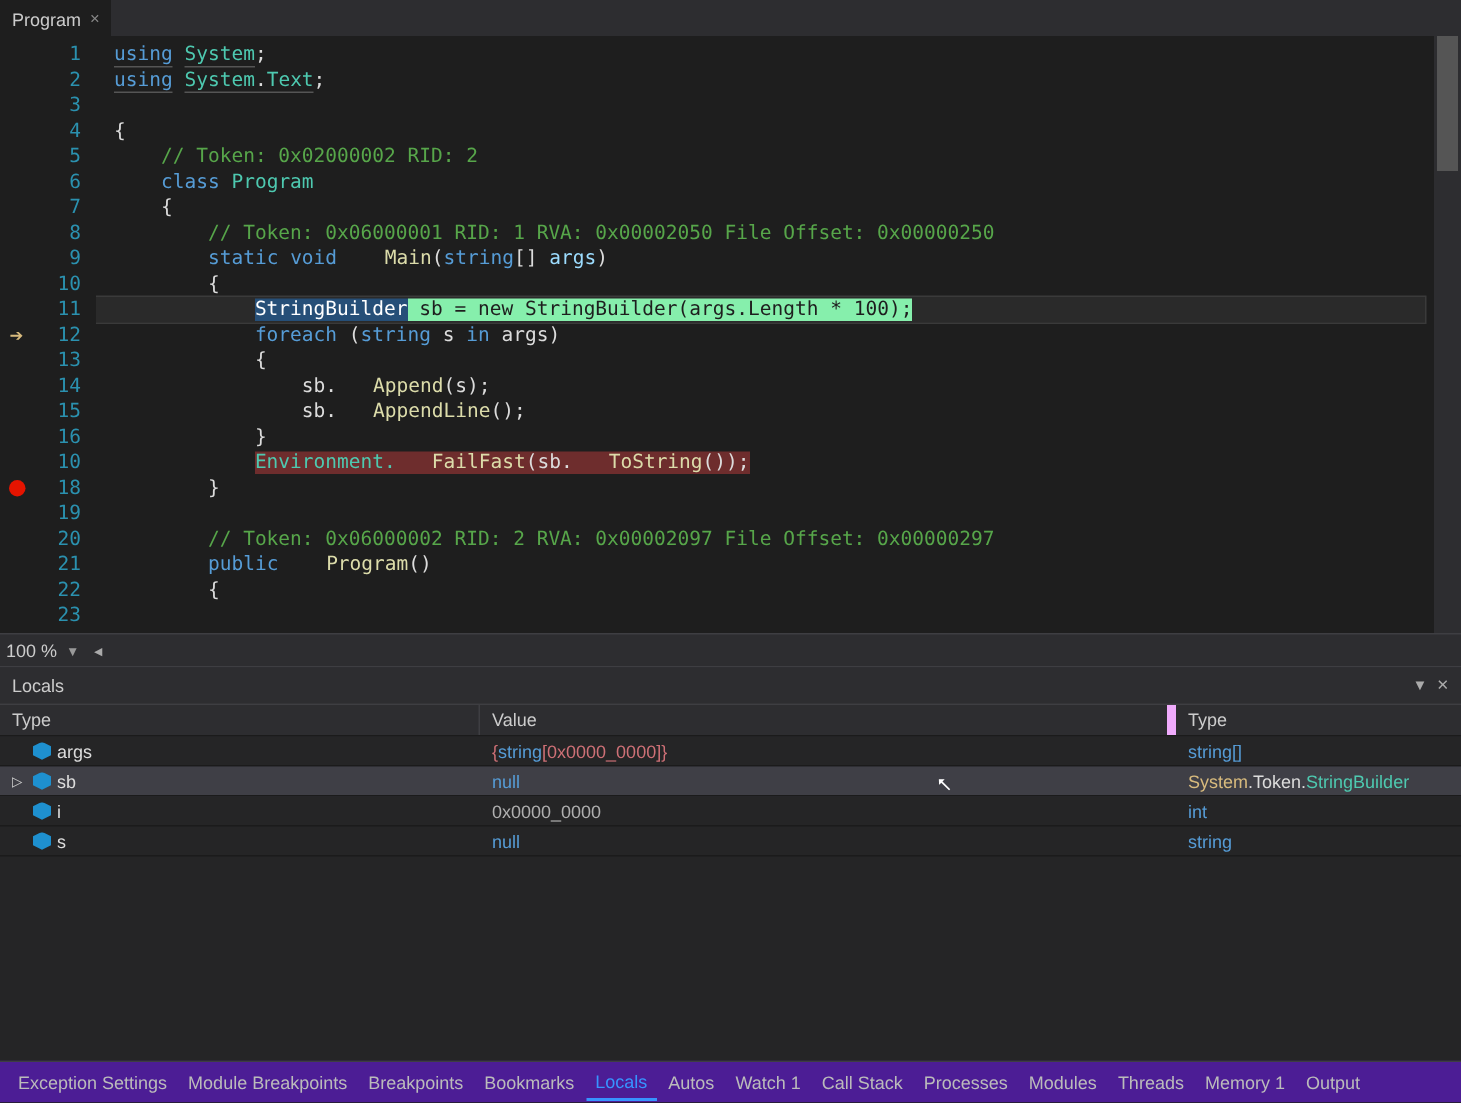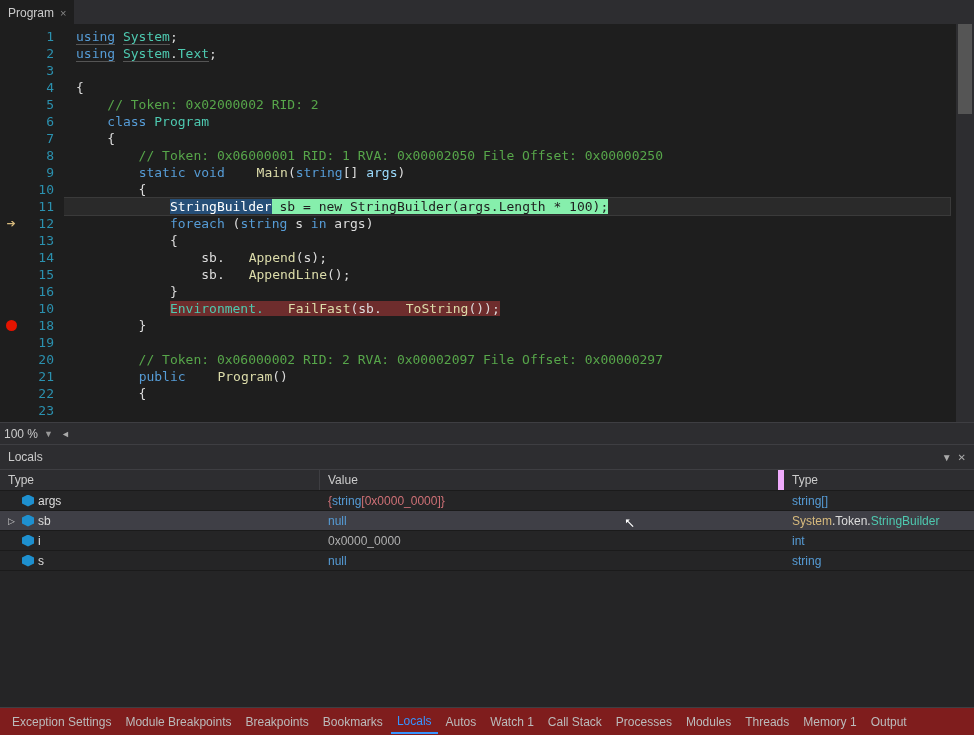--- a/index.html
+++ b/index.html
@@ -172,21 +172,21 @@
   clip-path: polygon(50% 0, 100% 25%, 100% 75%, 50% 100%, 0 75%, 0 25%);
 }
 .val-red { color: #ce7076; }
 .val-text { color: #b0b0b0; }
 .val-blue { color: #569cd6; }
 .val-teal { color: #4ec9b0; }
 .val-yel { color: #d7ba7d; }
 .panel-body { flex: 1; background: #252526; }
 .bottom-tabs {
   height: 28px;
-  background: #7f1d1d;
+  background: #4c1d95;
   display: flex;
   align-items: center;
   gap: 2px;
   padding: 0 6px;
   font-size: 12px;
   border-top: 1px solid #3e3e42;
 }
 .btab {
   color: #bbb;
   padding: 4px 6px;

